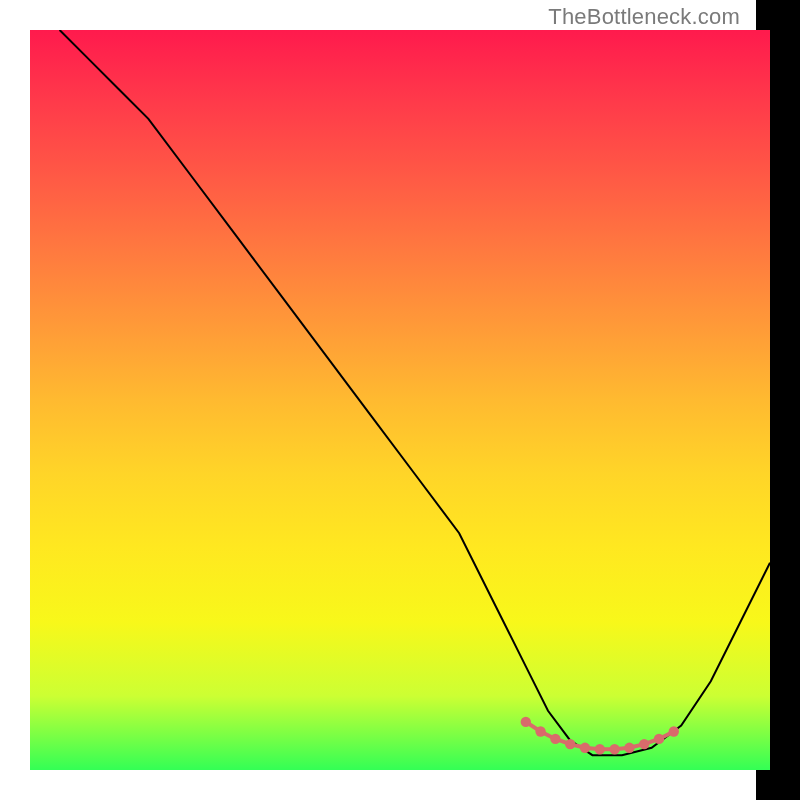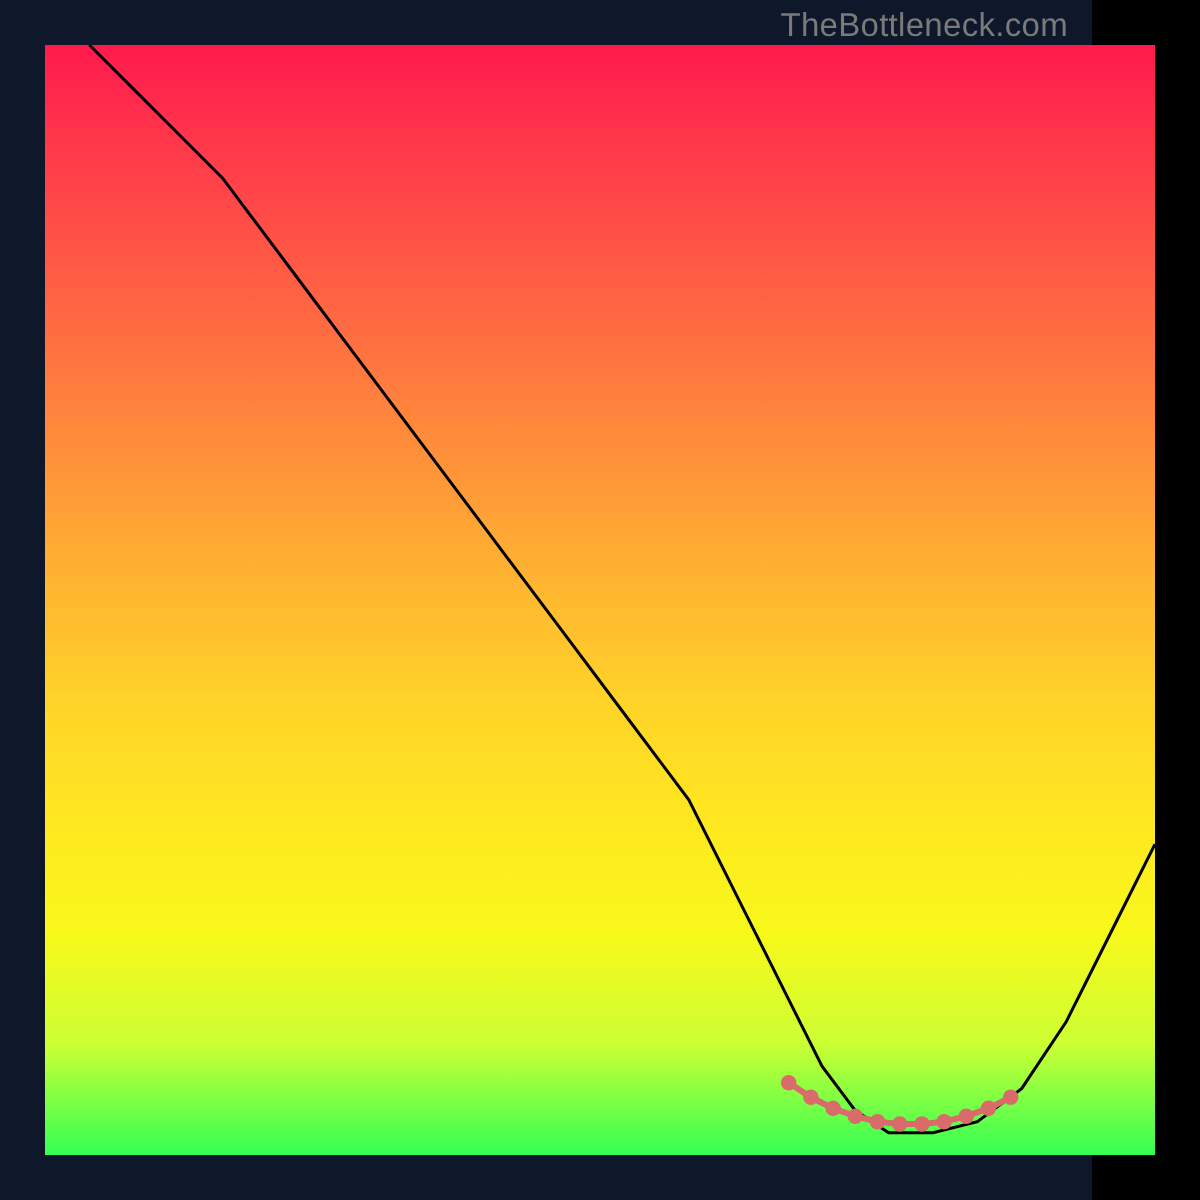--- a/index.html
+++ b/index.html
@@ -8,21 +8,22 @@
     width: 800px;
     height: 800px;
     background: #000;
     overflow: hidden;
     font-family: Arial, Helvetica, sans-serif;
   }
   .frame {
     position: relative;
     width: 728px;
     height: 800px;
-    background: #0f172a;
+    background: #ffffff;
+    padding-left: 28px;
   }
   .watermark {
     position: absolute;
     top: 4px;
     right: 16px;
     color: #7a7a7a;
     font-size: 22px;
     font-weight: 500;
     letter-spacing: 0.2px;
     z-index: 10;

